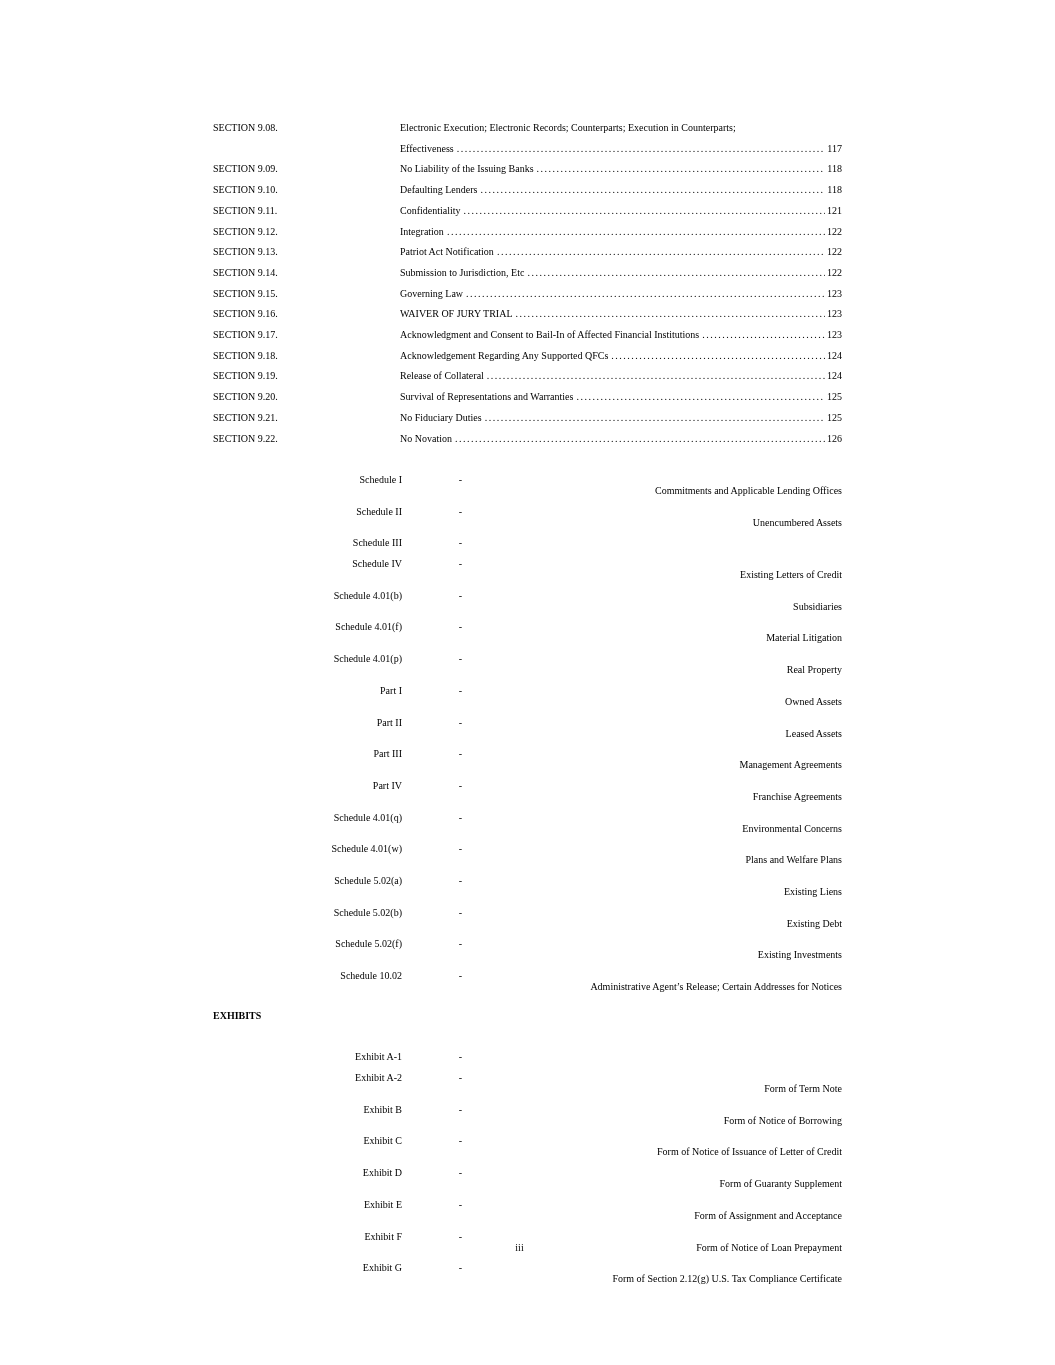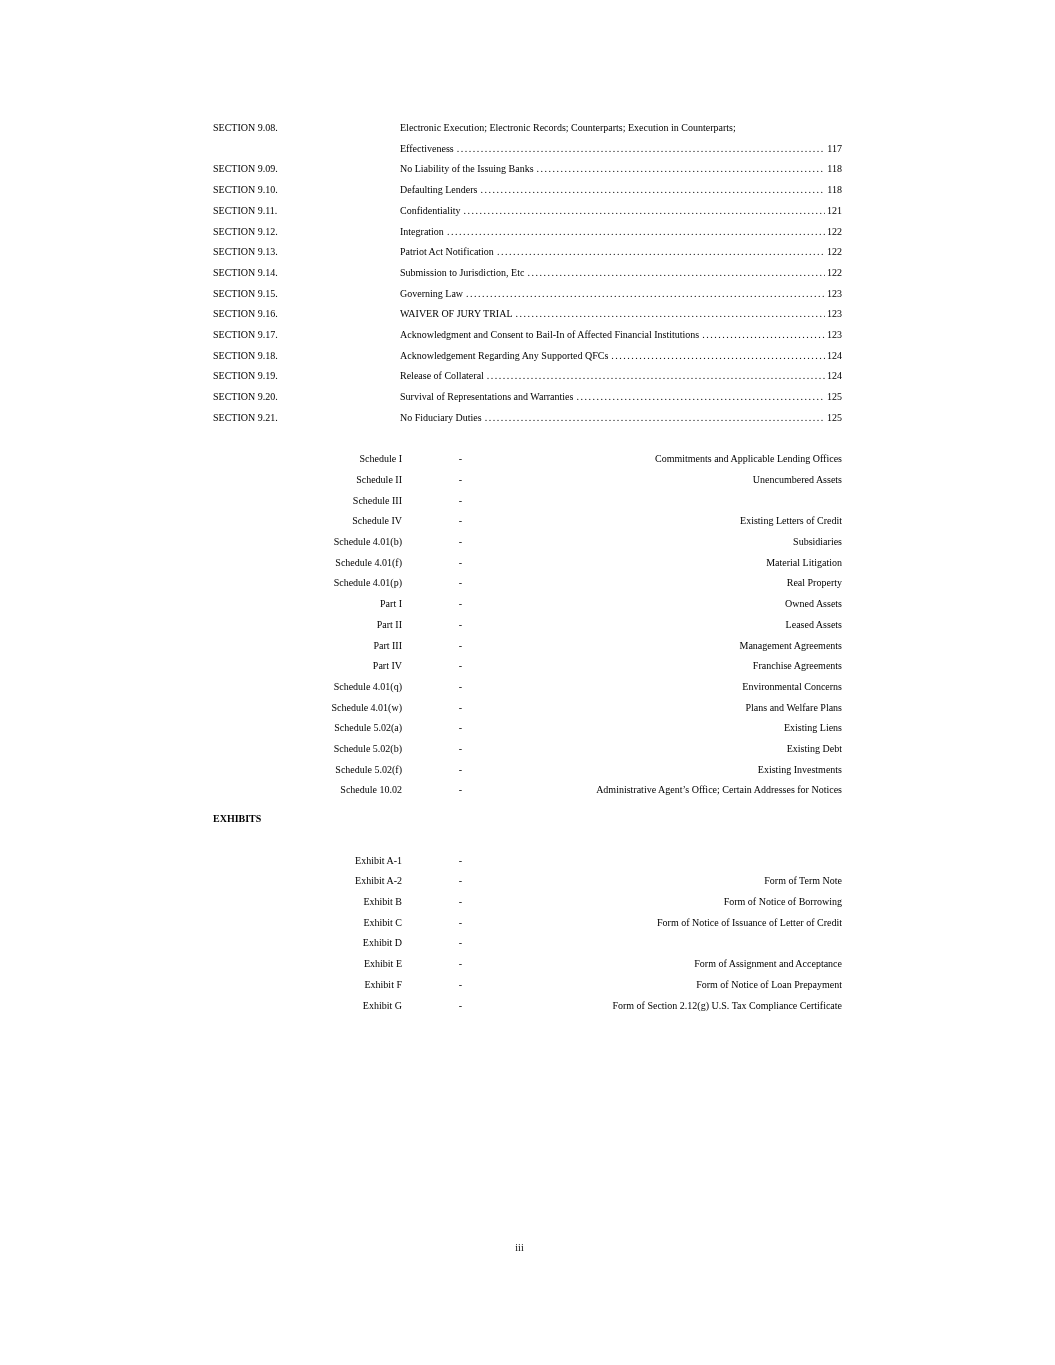--- a/index.html
+++ b/index.html
@@ -42,21 +42,21 @@
   
   .schedules-heading { margin-top: 62px; }
   .exhibits-heading  { margin-top: 8px; font-weight: bold; }
 
   
   .list { margin-top: 20.7px; }
   .row3 { display: flex; align-items: stretch; text-align: right; }
   .c-name { flex: 0 0 189px; white-space: nowrap; }
   .c-name.indent { padding-left: 61px; }
   .c-dash { flex: 0 0 60px; }
-  .c-desc { flex: 1 1 auto; white-space: nowrap; }
+  .c-desc { flex: 1 1 auto; white-space: nowrap; margin-top: 11px; }
 
   
   .footer {
     position: absolute;
     left: 0;
     right: 16px;
     top: 1238px;
     text-align: center;
   }
 </style>
@@ -176,20 +176,28 @@
           </div>
         </div>
         <div>
           <div class="toc-line">
             <span class="sec">SECTION 9.21.</span>
             <span class="title">No Fiduciary Duties</span>
             <span class="dots"></span>
             <span class="pg">125</span>
           </div>
         </div>
+        <div>
+          <div class="toc-line">
+            <span class="sec">SECTION 9.22.</span>
+            <span class="title">No Novation</span>
+            <span class="dots"></span>
+            <span class="pg">126</span>
+          </div>
+        </div>
       </div>
 
     <div class="list">
         <div class="row3">
           <span class="c-name">Schedule I</span>
           <span class="c-dash">-</span>
           <span class="c-desc">Commitments and Applicable Lending Offices</span>
         </div>
         <div class="row3">
           <span class="c-name">Schedule II</span>
@@ -261,21 +269,21 @@
           <span class="c-desc">Existing Debt</span>
         </div>
         <div class="row3">
           <span class="c-name">Schedule 5.02(f)</span>
           <span class="c-dash">-</span>
           <span class="c-desc">Existing Investments</span>
         </div>
         <div class="row3">
           <span class="c-name">Schedule 10.02</span>
           <span class="c-dash">-</span>
-          <span class="c-desc">Administrative Agent’s Office; Certain Addresses for Notices</span>
+          <span class="c-desc">Administrative Agent’s Release; Certain Addresses for Notices</span>
         </div>
       </div>
 
     <div class="exhibits-heading">EXHIBITS</div>
     <div class="list">
         <div class="row3">
           <span class="c-name">Exhibit A-1</span>
           <span class="c-dash">-</span>
         </div>
         <div class="row3">
@@ -289,20 +297,21 @@
           <span class="c-desc">Form of Notice of Borrowing</span>
         </div>
         <div class="row3">
           <span class="c-name">Exhibit C</span>
           <span class="c-dash">-</span>
           <span class="c-desc">Form of Notice of Issuance of Letter of Credit</span>
         </div>
         <div class="row3">
           <span class="c-name">Exhibit D</span>
           <span class="c-dash">-</span>
+          <span class="c-desc">Form of Guaranty Supplement</span>
         </div>
         <div class="row3">
           <span class="c-name">Exhibit E</span>
           <span class="c-dash">-</span>
           <span class="c-desc">Form of Assignment and Acceptance</span>
         </div>
         <div class="row3">
           <span class="c-name">Exhibit F</span>
           <span class="c-dash">-</span>
           <span class="c-desc">Form of Notice of Loan Prepayment</span>

